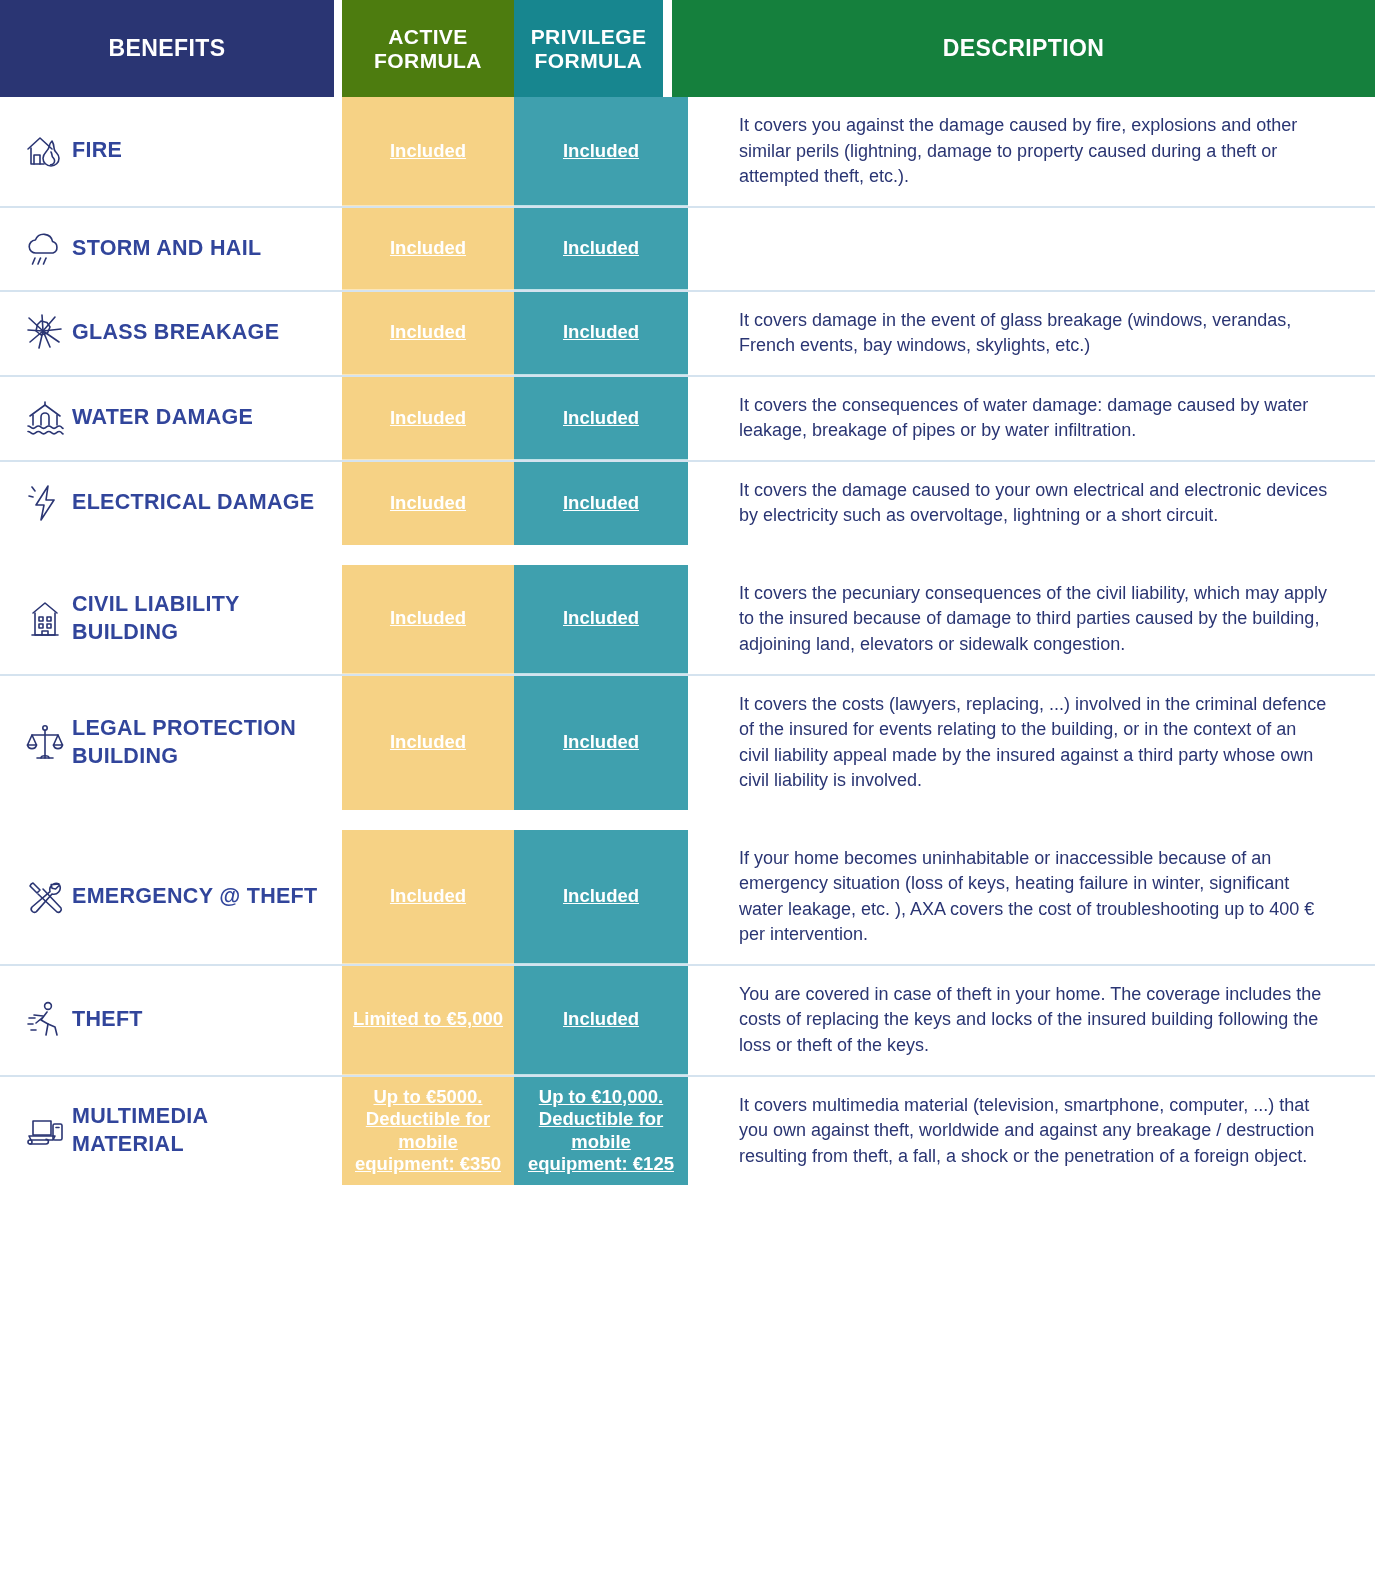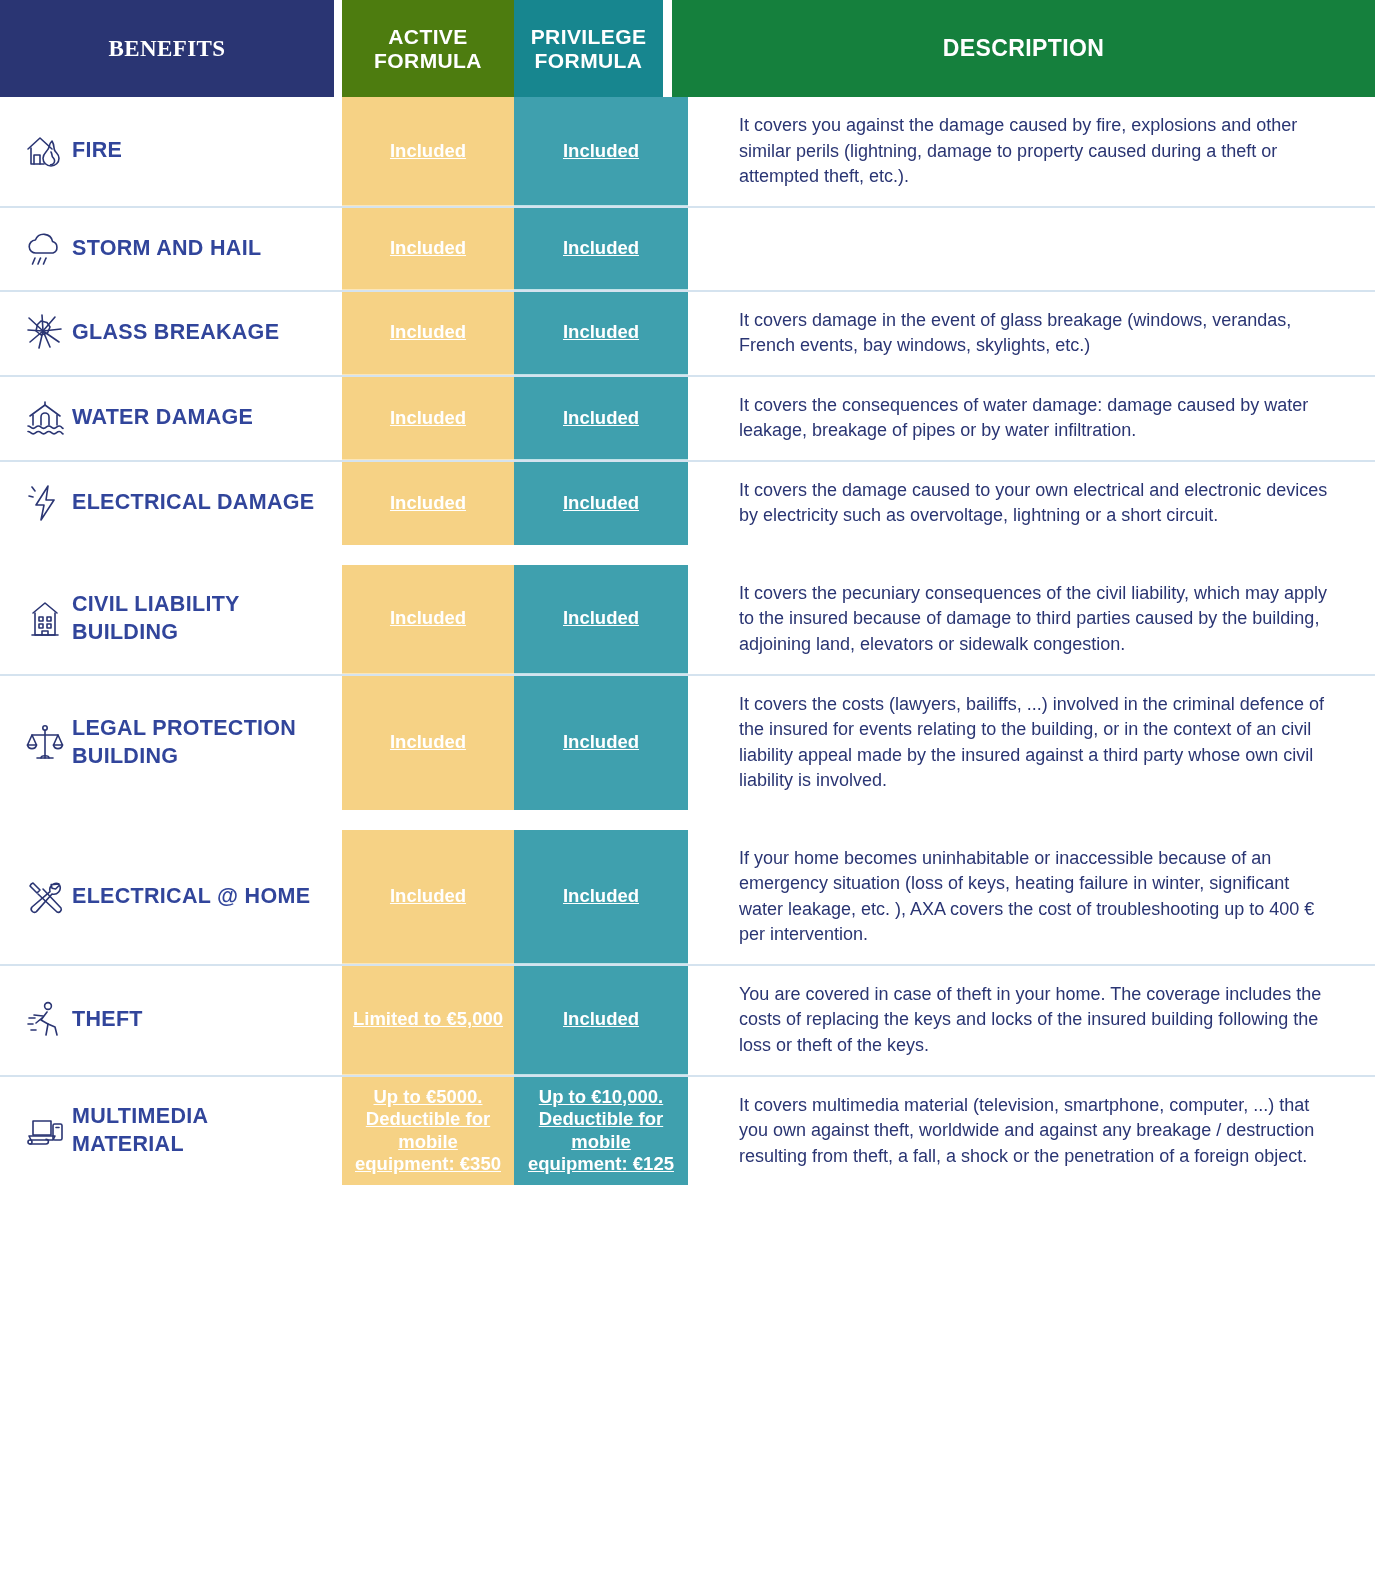--- a/index.html
+++ b/index.html
@@ -30,21 +30,20 @@
     text-align: center;
     color: #ffffff;
     font-weight: bold;
     letter-spacing: 0.4px;
     line-height: 1.12;
   }
   .th-benefits {
     width: 334px;
     background: #2a3573;
     font-size: 23px;
-    font-family: Liberation Serif, serif;
   }
   .th-active {
     width: 172px;
     background: #4d7c0f;
     font-size: 21px;
   }
   .th-privilege {
     width: 149px;
     background: #17868f;
     font-size: 21px;
@@ -305,34 +304,34 @@
       <path fill="none" stroke="#2a3573" stroke-width="1.6" stroke-linecap="round" stroke-linejoin="round" d="M37 16 L32.5 26 h9 z"></path>
       <path fill="none" stroke="#2a3573" stroke-width="1.6" stroke-linecap="round" stroke-linejoin="round" d="M32.5 26 a4.6 4.6 0 0 0 9 0"></path>
     </svg>
             </span>
             <span class="blabel">LEGAL PROTECTION BUILDING</span>
           </div>
           <div class="sep-a"></div>
           <div class="cell-formula cell-active">Included</div>
           <div class="cell-formula cell-privilege">Included</div>
           <div class="sep"></div>
-          <div class="cell-desc">It covers the costs (lawyers, bailiffs, ...) involved in the criminal defence of the insured for events relating to the building, or in the context of an civil liability appeal made by the insured against a third party whose own civil liability is involved.</div>
+          <div class="cell-desc">It covers the costs (lawyers, replacing, ...) involved in the criminal defence of the insured for events relating to the building, or in the context of an civil liability appeal made by the insured against a third party whose own civil liability is involved.</div>
         </div>
       </div>
       <div class="group">
         <div class="row">
           <div class="cell-benefit">
             <span class="bicon">
               <svg viewBox="0 0 48 48" width="48" height="48">
       <path fill="none" stroke="#2a3573" stroke-width="1.6" stroke-linecap="round" stroke-linejoin="round" d="M12 10 l7 7 -3 3 -7-7 a5 5 0 0 1 3-3z"></path>
       <path fill="none" stroke="#2a3573" stroke-width="1.6" stroke-linecap="round" stroke-linejoin="round" d="M17 21 L36 39 a3 3 0 0 0 4-4 L22 16"></path>
       <path fill="none" stroke="#2a3573" stroke-width="1.6" stroke-linecap="round" stroke-linejoin="round" d="M38 11 a6.5 6.5 0 0 0-9 7.6 L11 34 a3.2 3.2 0 0 0 4.4 4.6 L31 21 a6.5 6.5 0 0 0 7.6-9 l-4 4 -3.6-.8 -.8-3.6z"></path>
     </svg>
             </span>
-            <span class="blabel">ELECTRICAL @ HOME</span>
+            <span class="blabel">EMERGENCY @ THEFT</span>
           </div>
           <div class="sep-a"></div>
           <div class="cell-formula cell-active">Included</div>
           <div class="cell-formula cell-privilege">Included</div>
           <div class="sep"></div>
           <div class="cell-desc">If your home becomes uninhabitable or inaccessible because of an emergency situation (loss of keys, heating failure in winter, significant water leakage, etc. ), AXA covers the cost of troubleshooting up to 400 € per intervention.</div>
         </div>
         <div class="row">
           <div class="cell-benefit">
             <span class="bicon">

